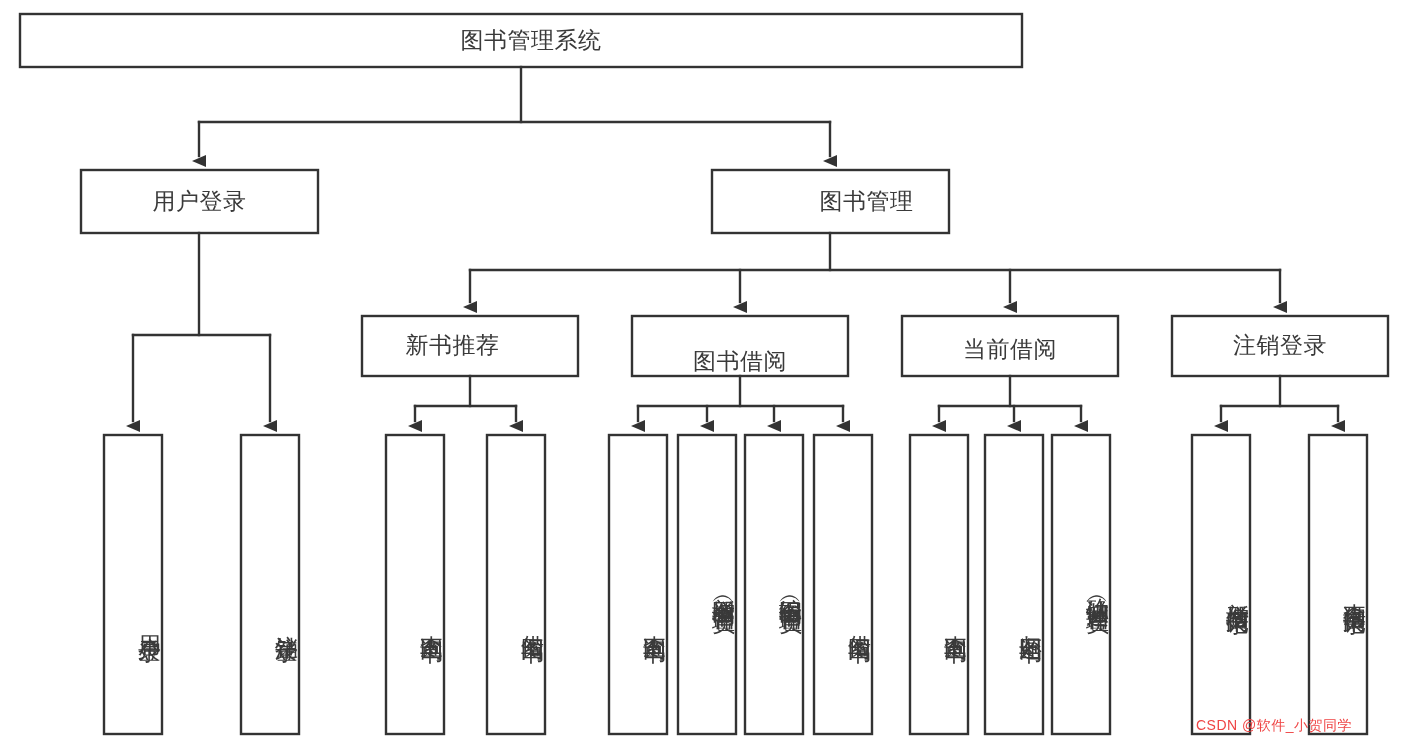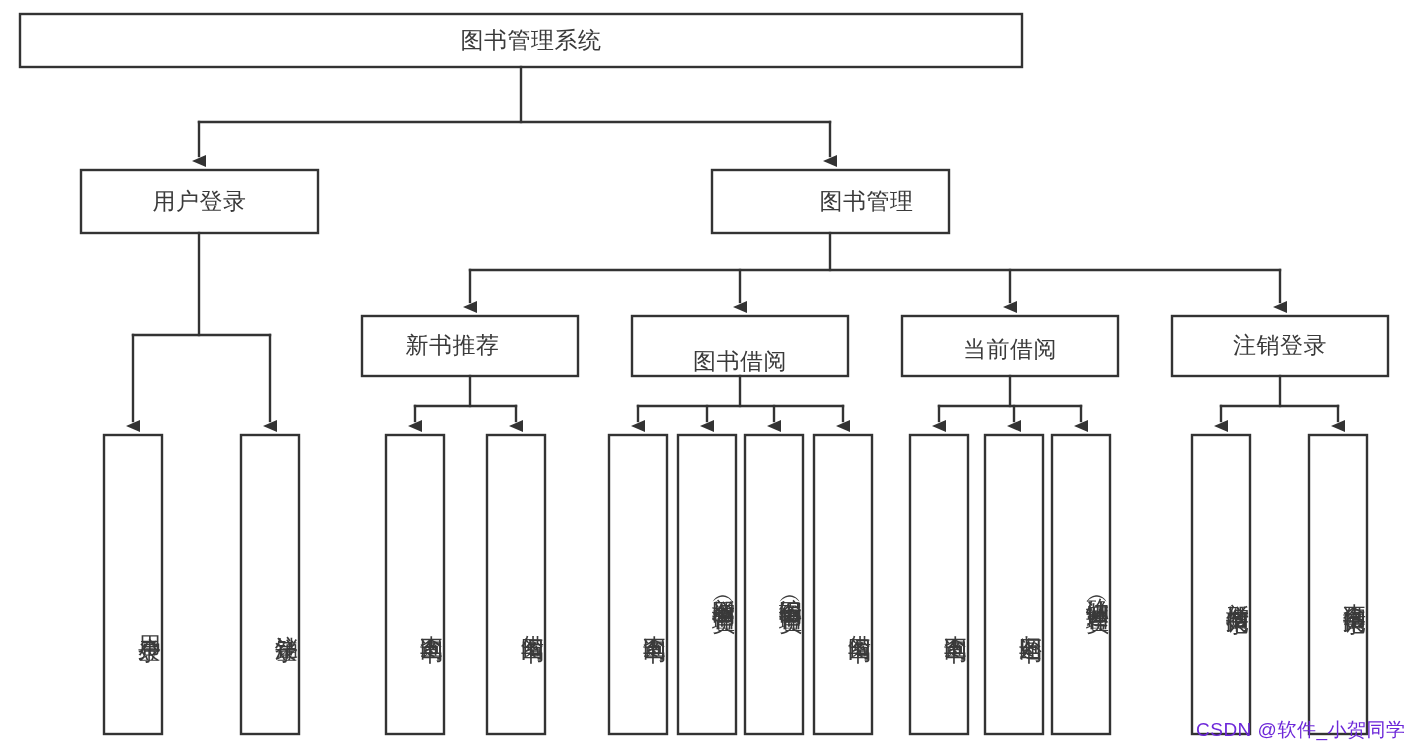--- a/index.html
+++ b/index.html
@@ -61,22 +61,22 @@
     font-size: 23px;
     writing-mode: vertical-rl;
     text-orientation: upright;
     display: flex;
     align-items: flex-start;
     justify-content: center;
     letter-spacing: 2px;
   }
   .watermark {
     position: absolute;
-    font-size: 19px;
-    color: #6d28d9;
+    font-size: 14px;
+    color: #ef4444;
     white-space: pre;
     letter-spacing: 0.5px;
     text-align: center;
   }
 </style>
 </head>
 <body>
 
 <div id="diagram-root">
 

